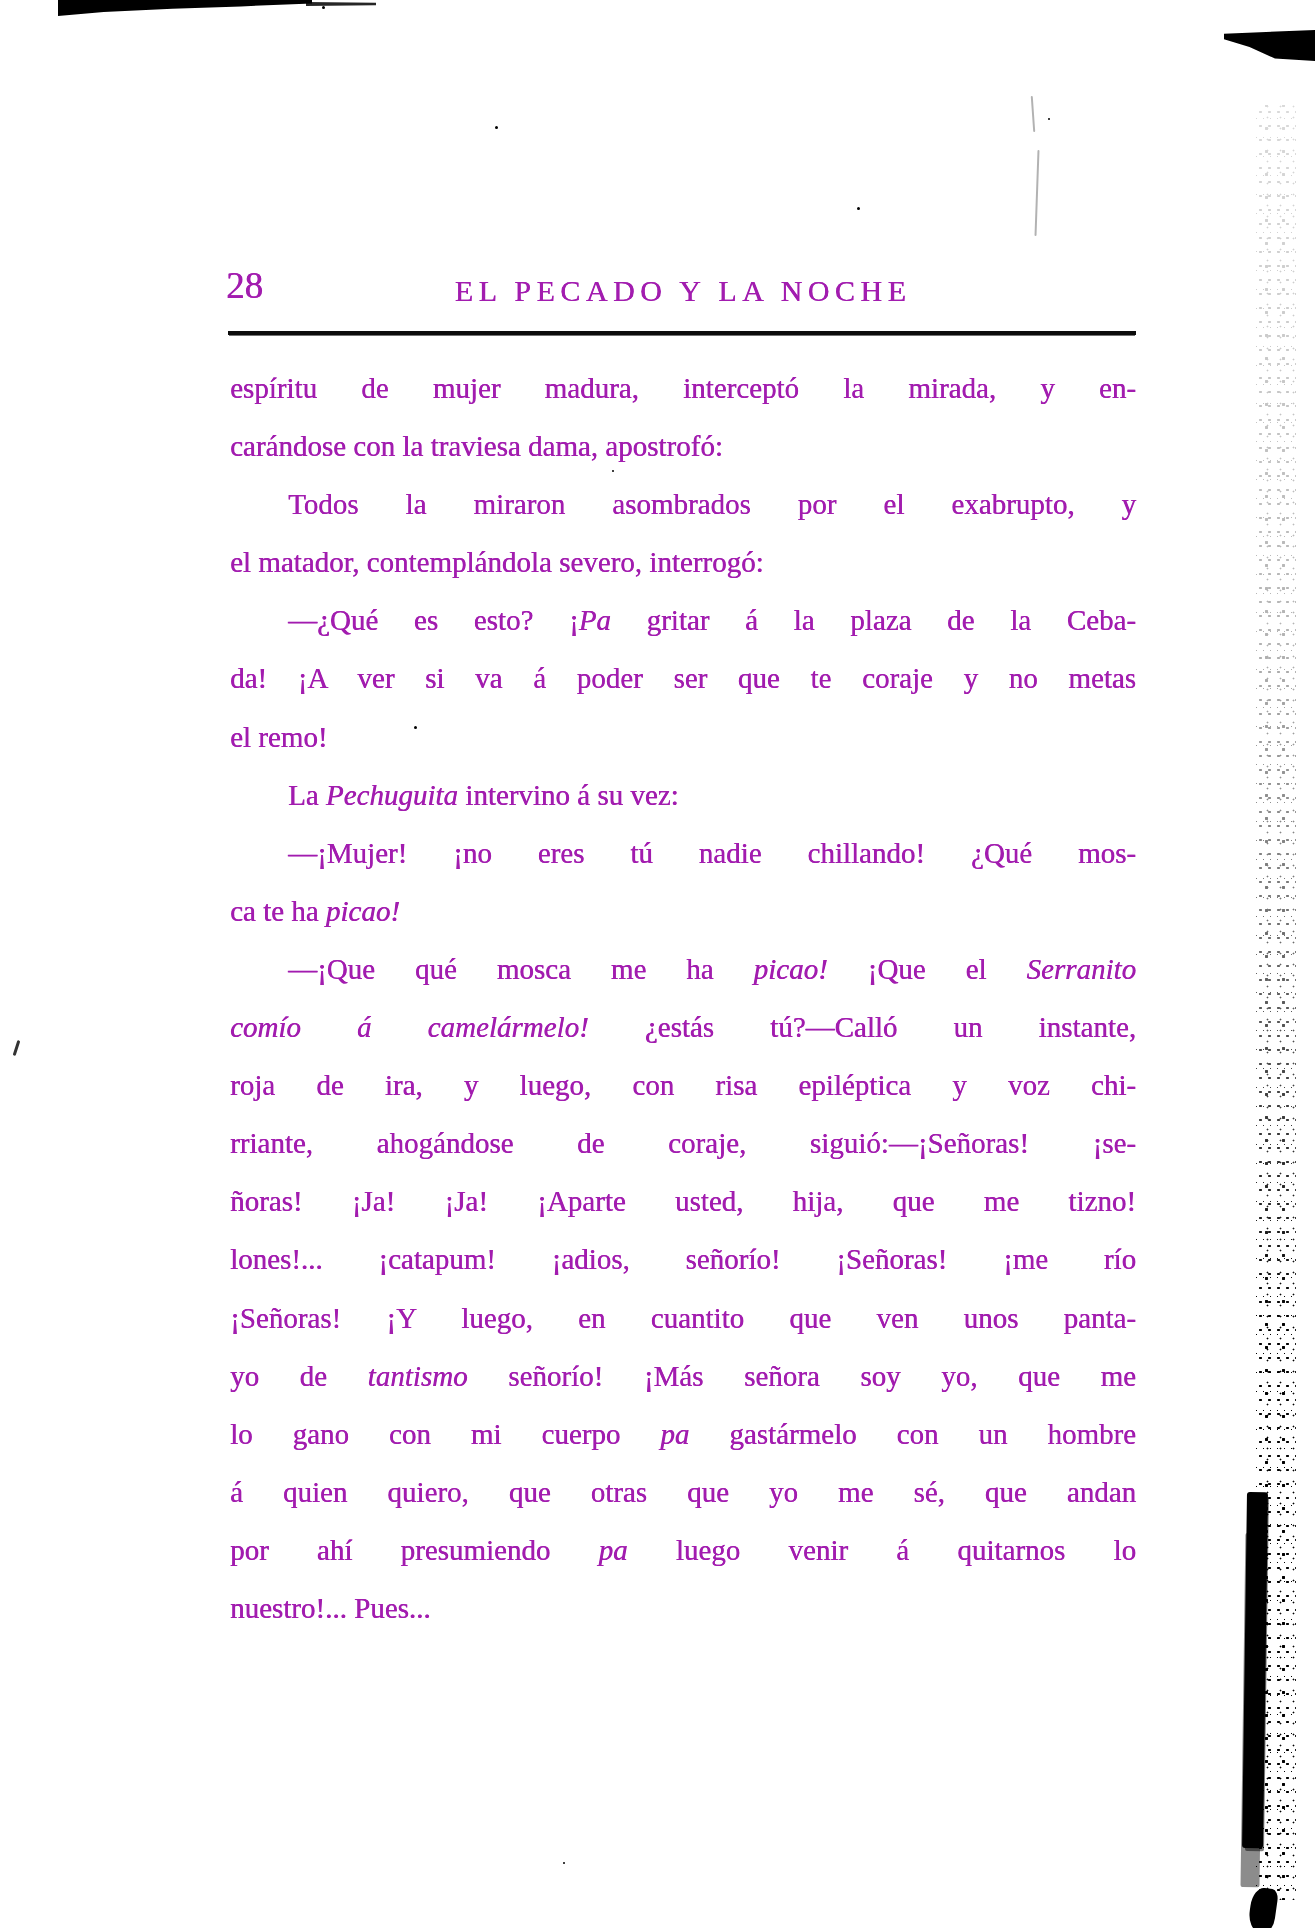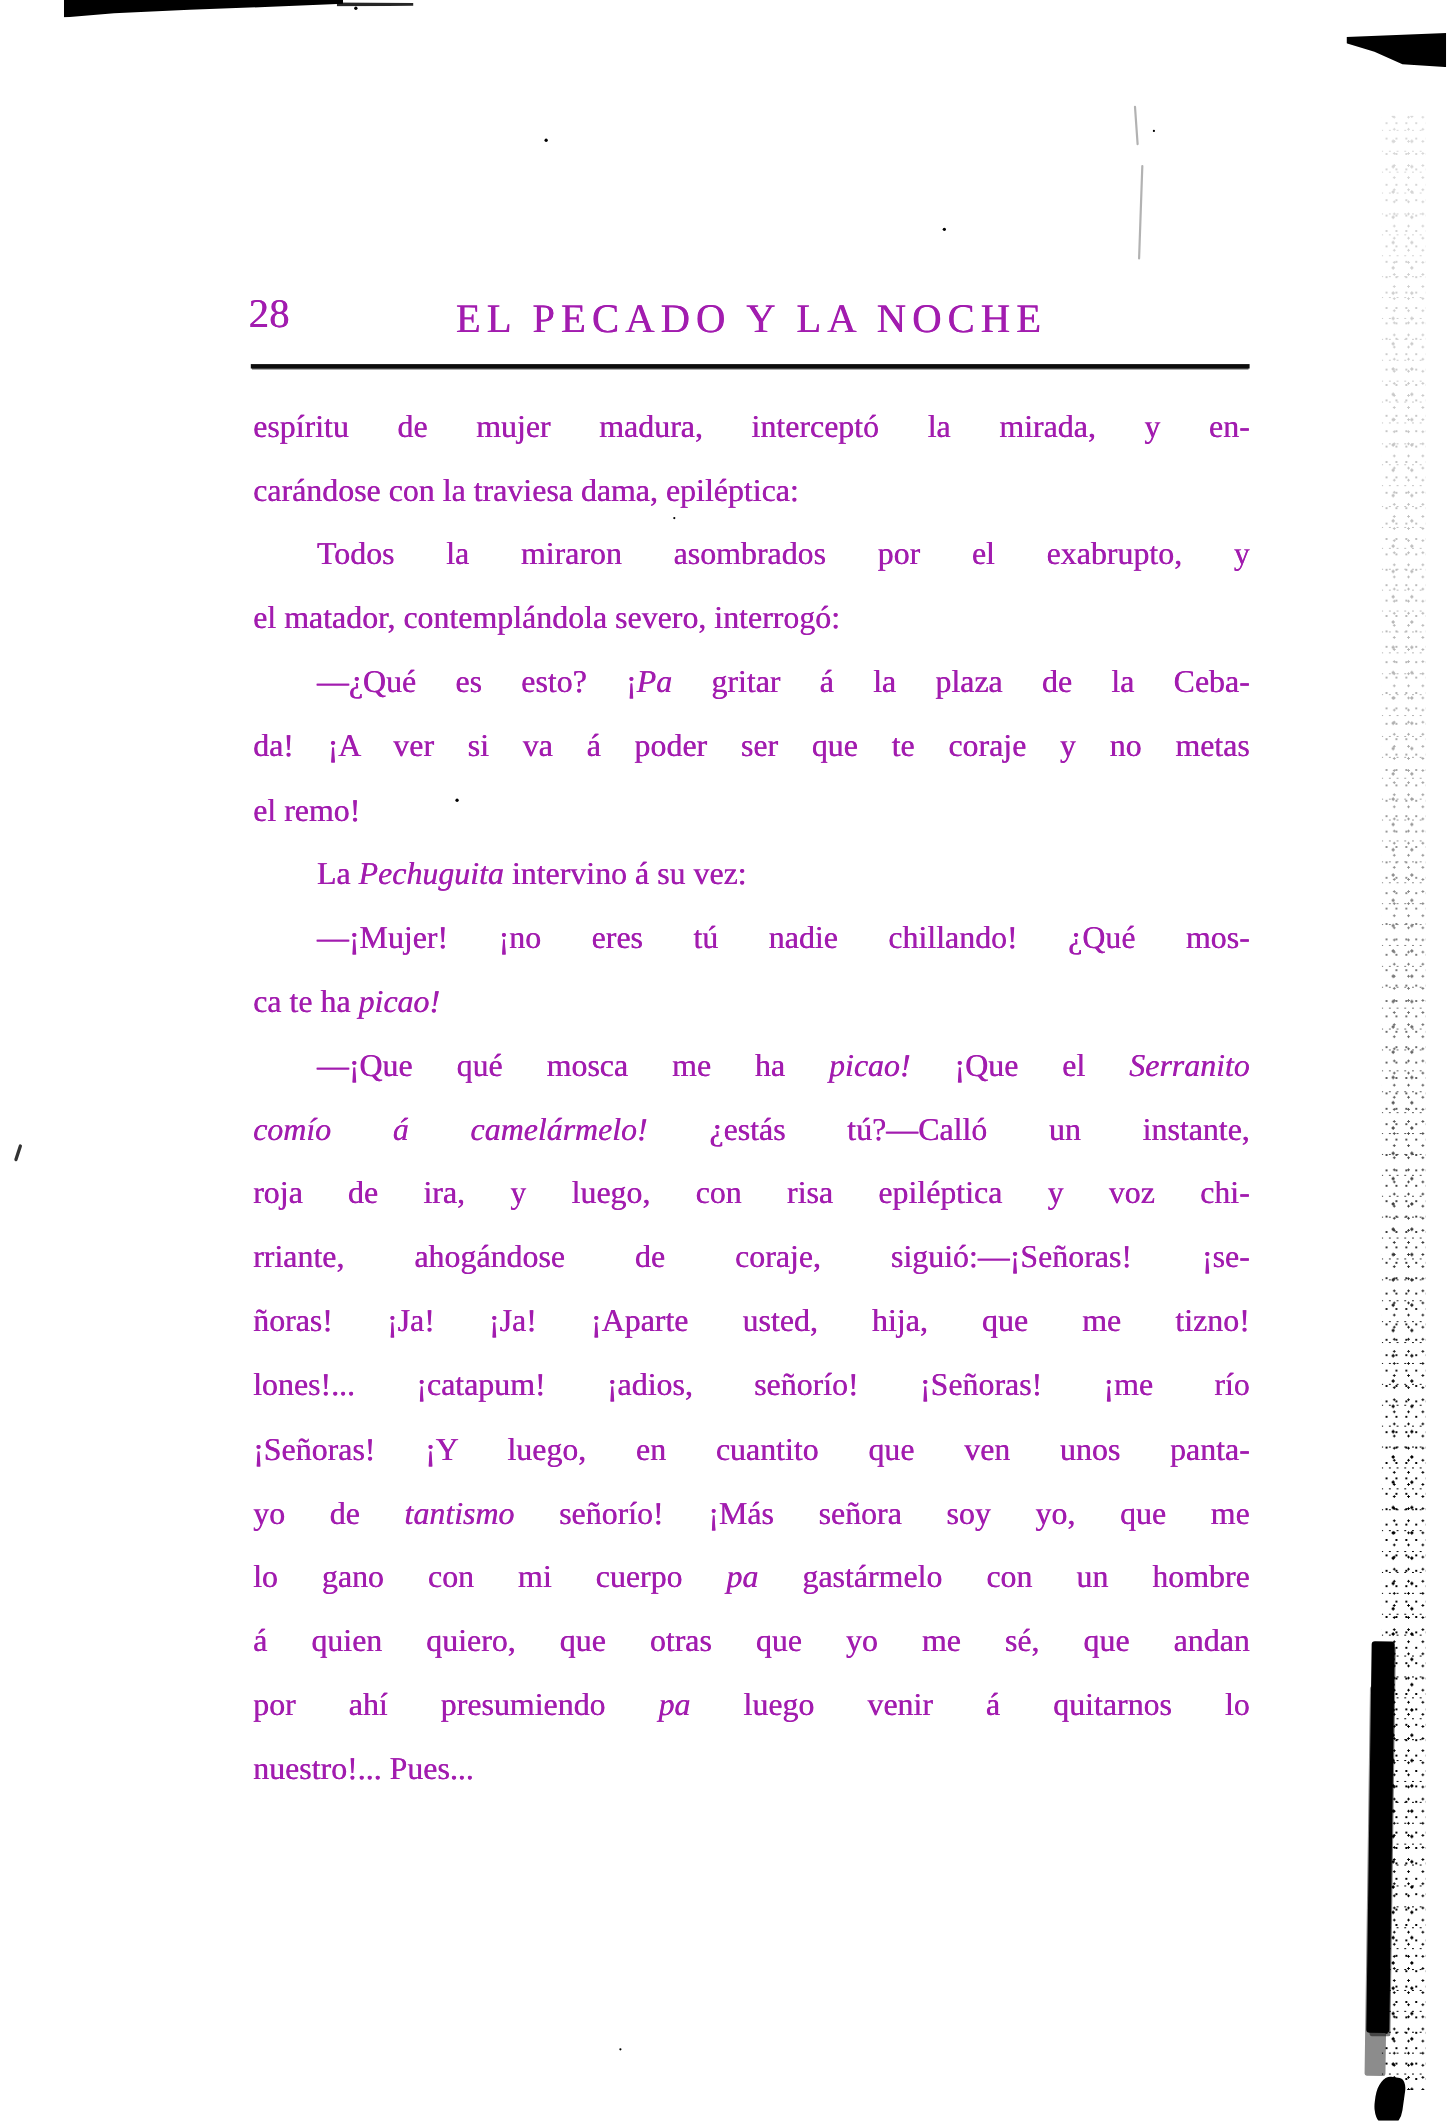--- a/index.html
+++ b/index.html
@@ -13,21 +13,21 @@
   }
   
   .page-num{
     position:absolute;left:226px;top:266px;
     font-size:37px;line-height:40px;
     text-shadow:0.4px 0 0 currentColor;
   }
   .running-title{
     position:absolute;left:230px;top:274px;width:906px;
     text-align:center;
-    font-size:37px;line-height:34px;
+    font-size:30px;line-height:34px;
     letter-spacing:5.5px;
     text-shadow:0.4px 0 0 currentColor;
     white-space:nowrap;
   }
   .header-rule{
     position:absolute;left:228px;top:331px;width:908px;height:4px;
     background:#0c0c0c;
     box-shadow:0 2px 0 -1px rgba(0,0,0,0.55);
   }
   
@@ -90,21 +90,21 @@
 <body>
 
 <div class="page">
 
   <div class="page-num">28</div>
   <div class="running-title">EL PECADO Y LA NOCHE</div>
   <div class="header-rule"></div>
 
   <div class="text-block">
       <div class="line j"><span>espíritu de mujer madura, interceptó la mirada, y en-</span></div>
-      <div class="line"><span>carándose con la traviesa dama, epiléptica:</span></div>
+      <div class="line"><span>carándose con la traviesa dama, apostrofó:</span></div>
       <div class="line j ind"><span>Todos la miraron asombrados por el exabrupto, y</span></div>
       <div class="line"><span>el matador, contemplándola severo, interrogó:</span></div>
       <div class="line j ind"><span>—¿Qué es esto? ¡</span><span class="it">Pa</span><span> gritar á la plaza de la Ceba-</span></div>
       <div class="line j"><span>da! ¡A ver si va á poder ser que te coraje y no metas</span></div>
       <div class="line"><span>el remo!</span></div>
       <div class="line ind"><span>La </span><span class="it">Pechuguita</span><span> intervino á su vez:</span></div>
       <div class="line j ind"><span>—¡Mujer! ¡no eres tú nadie chillando! ¿Qué mos-</span></div>
       <div class="line"><span>ca te ha </span><span class="it">picao!</span></div>
       <div class="line j ind"><span>—¡Que qué mosca me ha </span><span class="it">picao!</span><span> ¡Que el </span><span class="it">Serranito</span></div>
       <div class="line j"><span class="it">comío á camelármelo!</span><span> ¿estás tú?—Calló un instante,</span></div>

